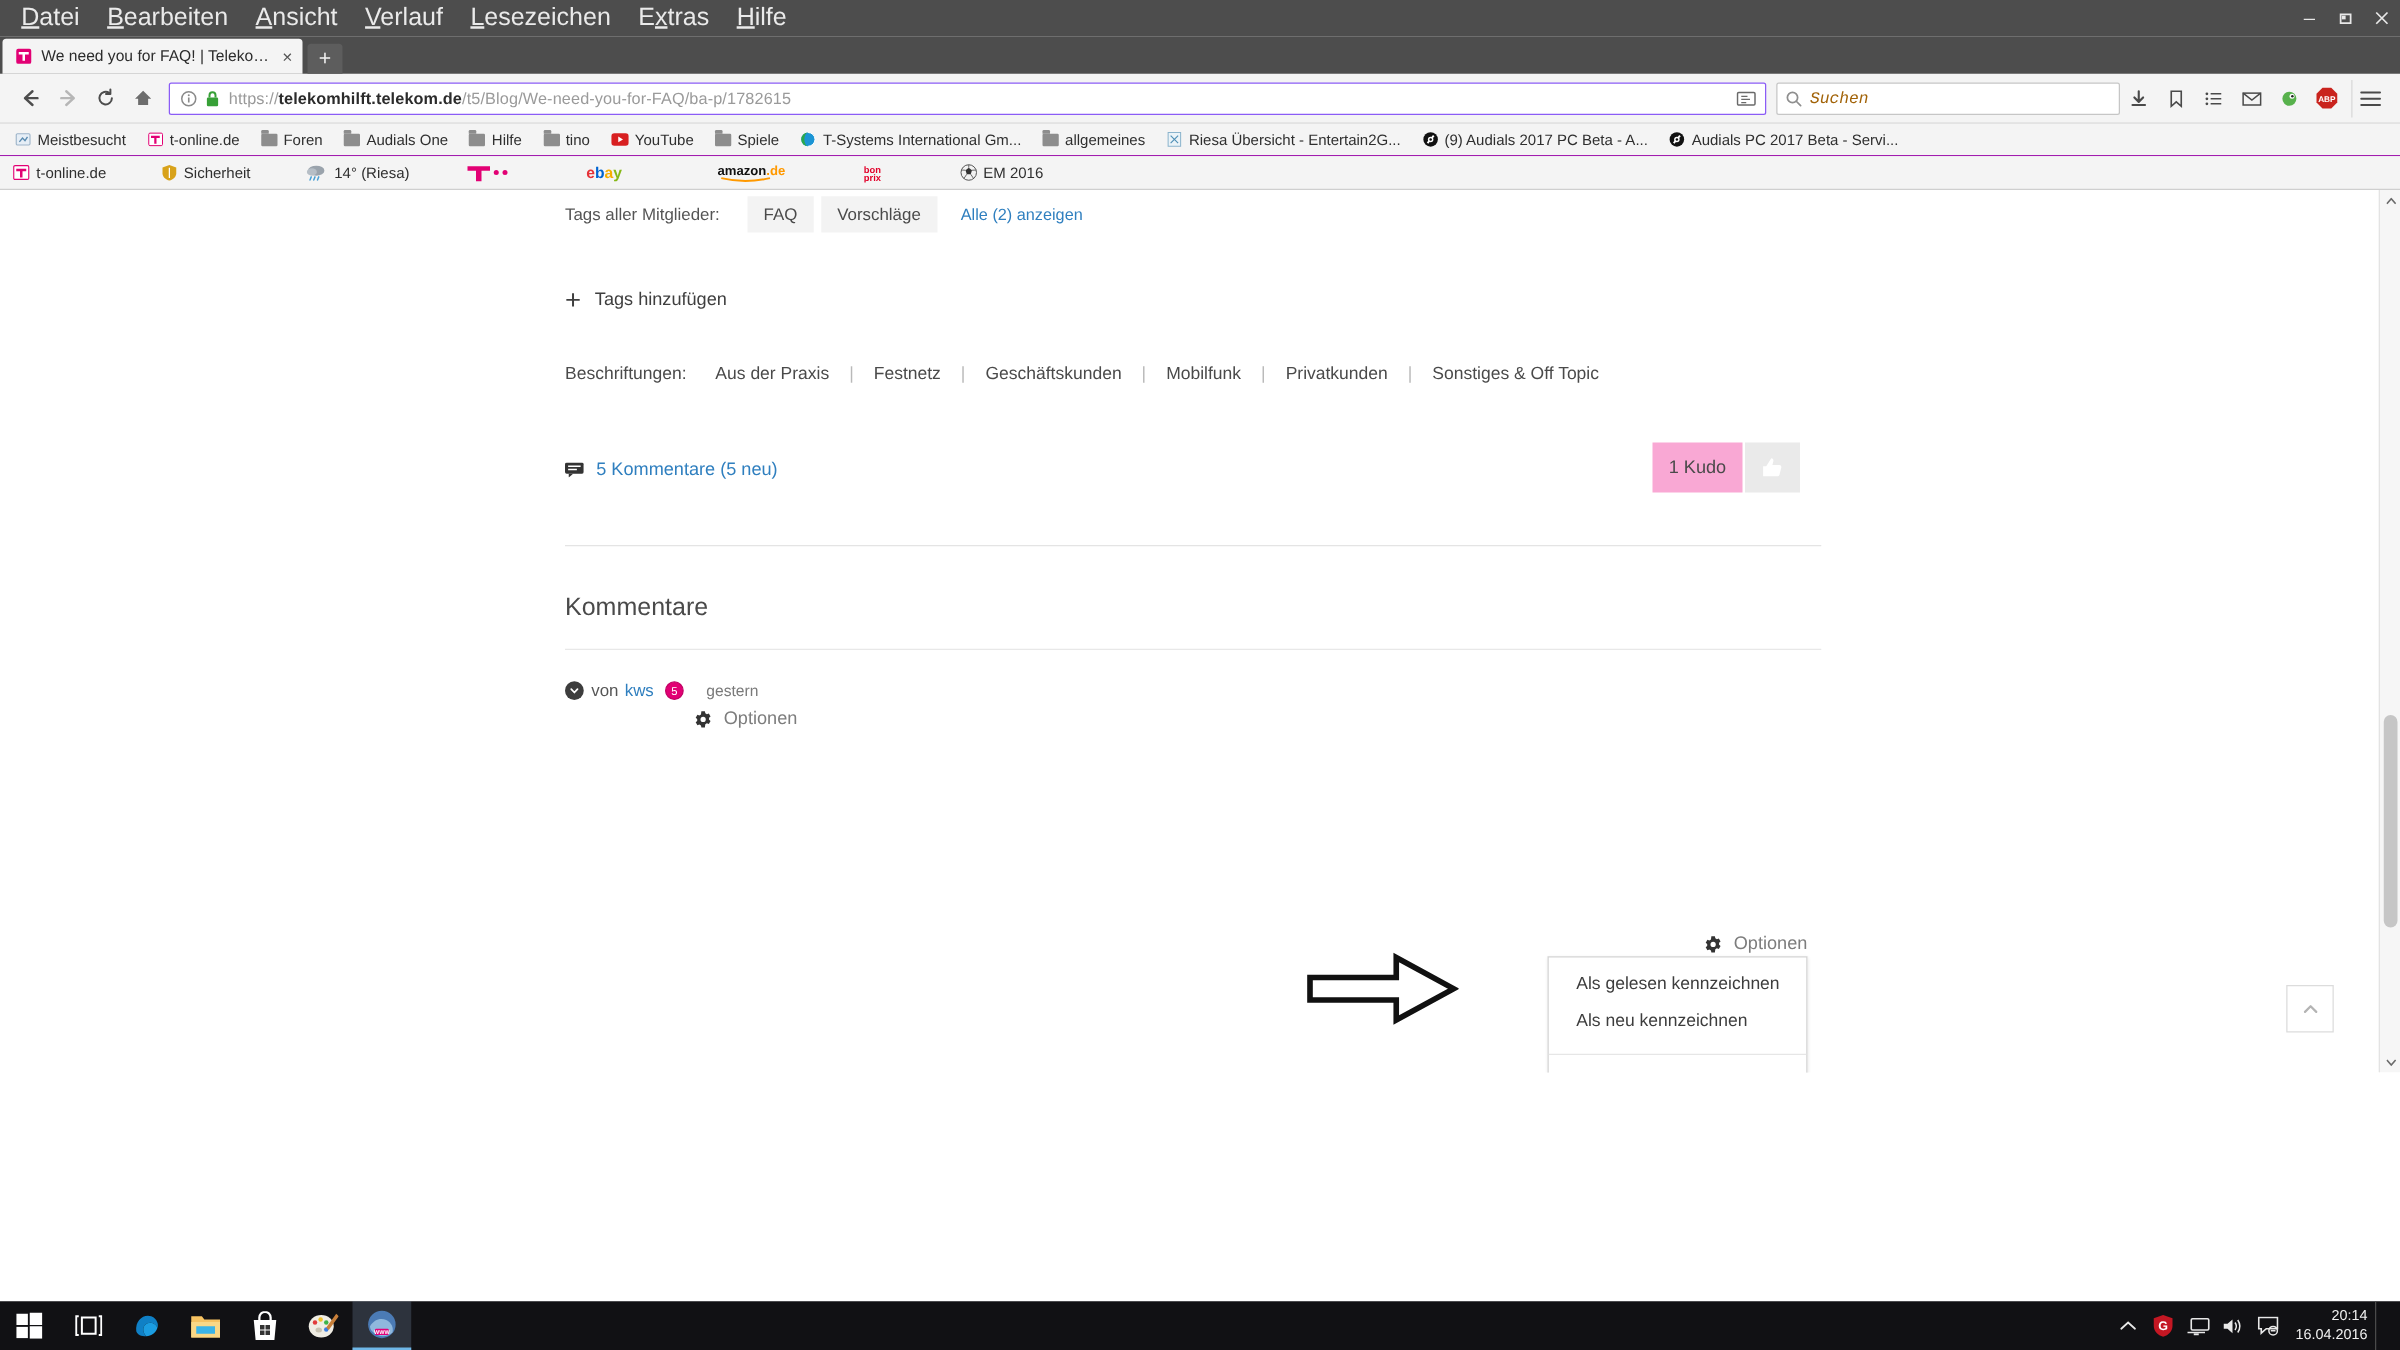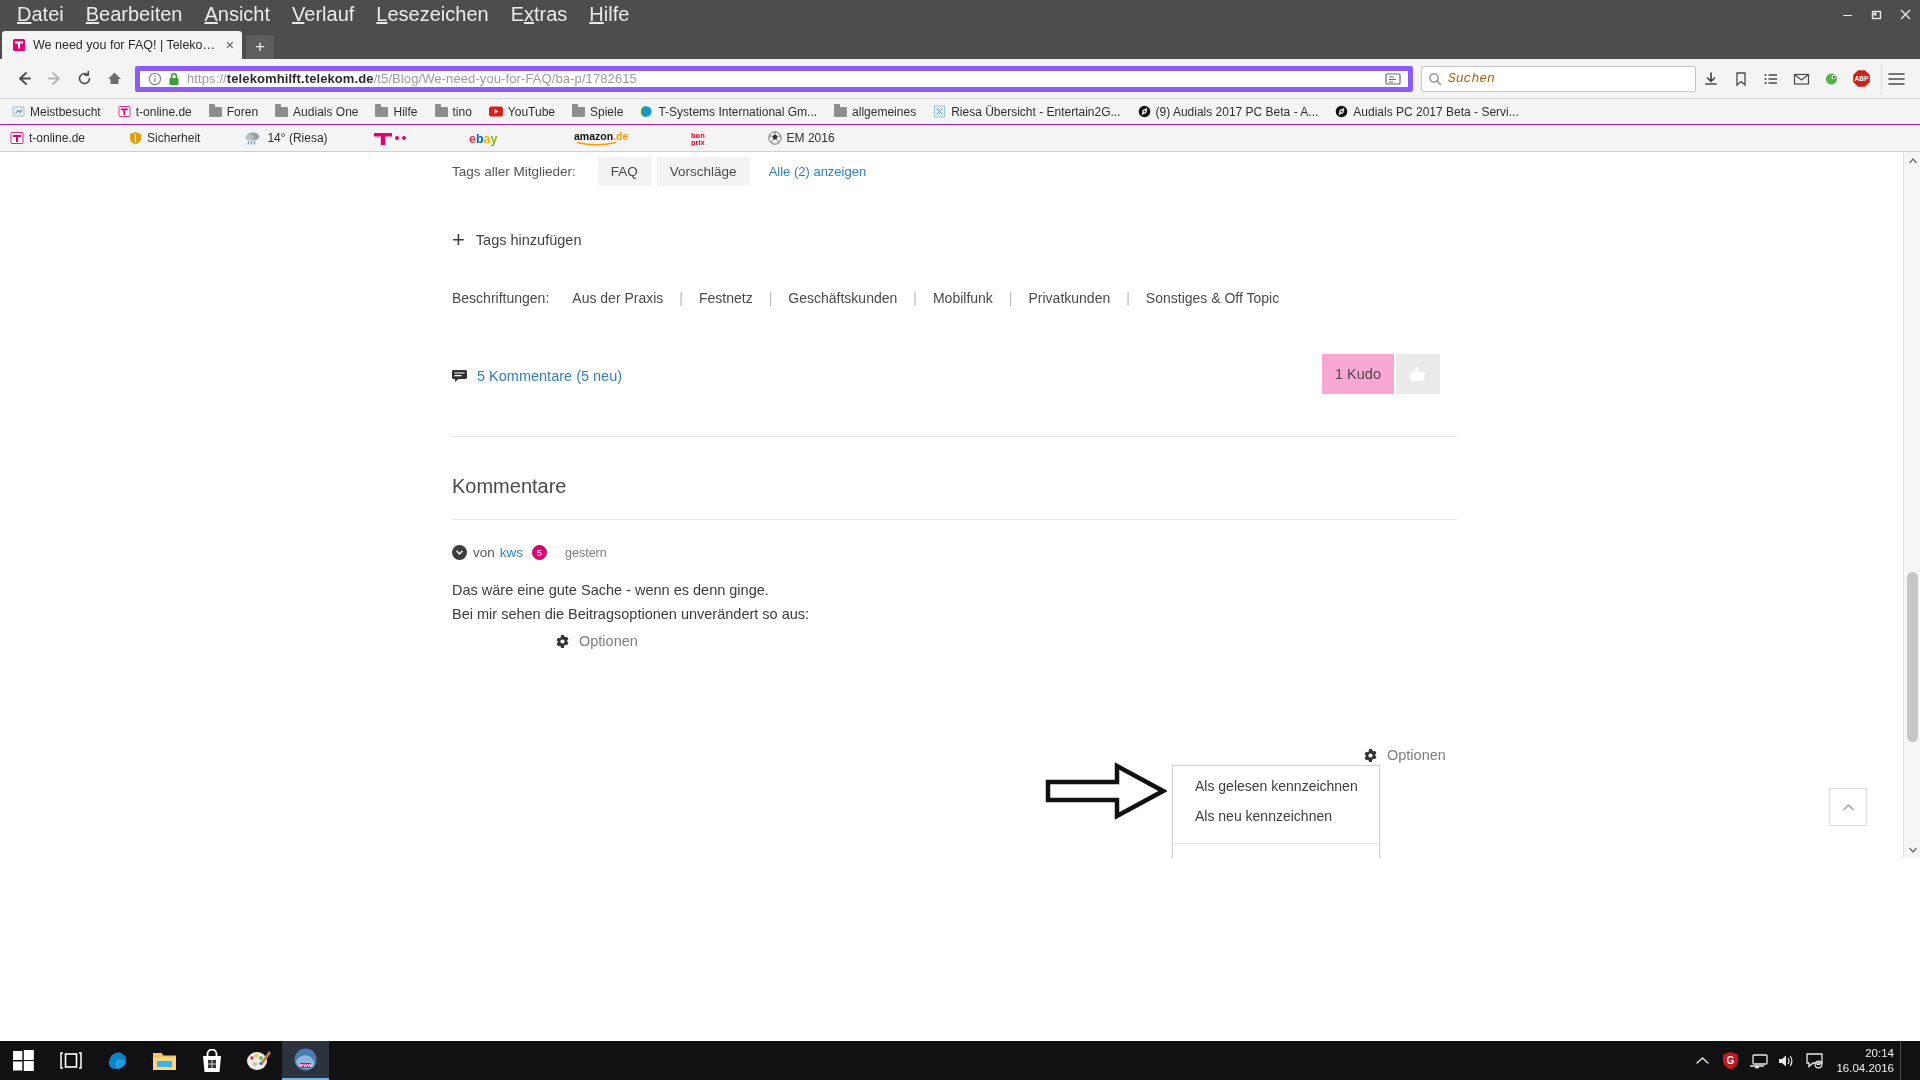--- a/index.html
+++ b/index.html
@@ -57,21 +57,21 @@
   .navbar {
     height: 40px; background: #f4f4f4; display: flex; align-items: center;
     padding: 0 9px; border-bottom: 1px solid #d6d6d6;
   }
   .nav-btn {
     width: 30px; height: 30px; display: flex; align-items: center;
     justify-content: center; color: #4d4d4d;
   }
   .nav-btn.dim { color: #b6b6b6; }
   .urlbar {
-    flex: 1; height: 26px; background: #fff; border: 5px solid #8b5cf6;
+    flex: 1; height: 26px; background: #fff; border: 1px solid #8b5cf6;
     border-radius: 2px; display: flex; align-items: center;
     margin: 0 8px 0 6px; padding: 0 4px 0 6px;
   }
   .url-text {
     flex: 1; font-size: 13px; color: #9a9a9a; white-space: nowrap;
     overflow: hidden; padding-left: 7px; letter-spacing: .1px;
   }
   .url-text b { color: #2b2b2b; font-weight: 700; }
   .searchbar {
     width: 275px; height: 26px; background: #fff; border: 1px solid #c6c6c6;
@@ -183,21 +183,21 @@
     display: flex; align-items: center; margin-top: 7px; margin-left: 103px;
     font-size: 14.5px; color: #7d7d7d;
   }
   .opt-inline .gear { margin-right: 9px; color: #333; display:flex; }
 
   
   .dropdown {
     position: absolute; background: #fff; border: 1px solid #d3d3d3;
     box-shadow: 0 1px 3px rgba(0,0,0,.10); z-index: 30;
   }
-  .dd-right { left: 1172px; top: 613px; width: 208px; }
+  .dd-right { left: 1238px; top: 613px; width: 208px; }
   .dd-item {
     font-size: 14px; color: #3d3d3d; padding: 7px 0 7px 22px; white-space: nowrap;
   }
   .dd-sep { border-top: 1px solid #e6e6e6; margin: 7px 0; }
   .dd-grp { padding: 5px 0; }
 
   .opt-right {
     position: absolute; left: 1363px; top: 595px; display: flex;
     align-items: center; font-size: 14.5px; color: #7d7d7d;
   }
@@ -631,24 +631,20 @@
           <svg width="9" height="9" viewBox="0 0 9 9">
               <path d="M2 3.3 L4.5 6 L7 3.3" stroke="#fff" stroke-width="1.4" fill="none" stroke-linecap="round" stroke-linejoin="round"></path>
             </svg>
         </span>
         <span class="von">von</span>
         <a href="#" class="user" style="text-decoration:none;">kws</a>
         <span class="rank">5</span>
         <span class="when">gestern</span>
       </div>
 
-      <div class="ctext">
-        <div>Das wäre eine gute Sache - wenn es denn ginge.</div>
-        <div>Bei mir sehen die Beitragsoptionen unverändert so aus:</div>
-      </div>
 
       <div class="opt-inline">
         <span class="gear">
           <svg width="15" height="15" viewBox="0 0 15 15">
               <path d="M6.1 1 h2.8 l.35 1.6 1.25.72 1.55-.55 1.4 2.42-1.2 1.08v1.46l1.2 1.08-1.4 2.42-1.55-.55-1.25.72L8.9 14H6.1l-.35-1.6-1.25-.72-1.55.55-1.4-2.42 1.2-1.08V7.27l-1.2-1.08 1.4-2.42 1.55.55 1.25-.72z" fill="#333"></path>
               <circle cx="7.5" cy="7.5" r="2.1" fill="#fff"></circle>
             </svg>
         </span>
         <span>Optionen</span>
       </div>

